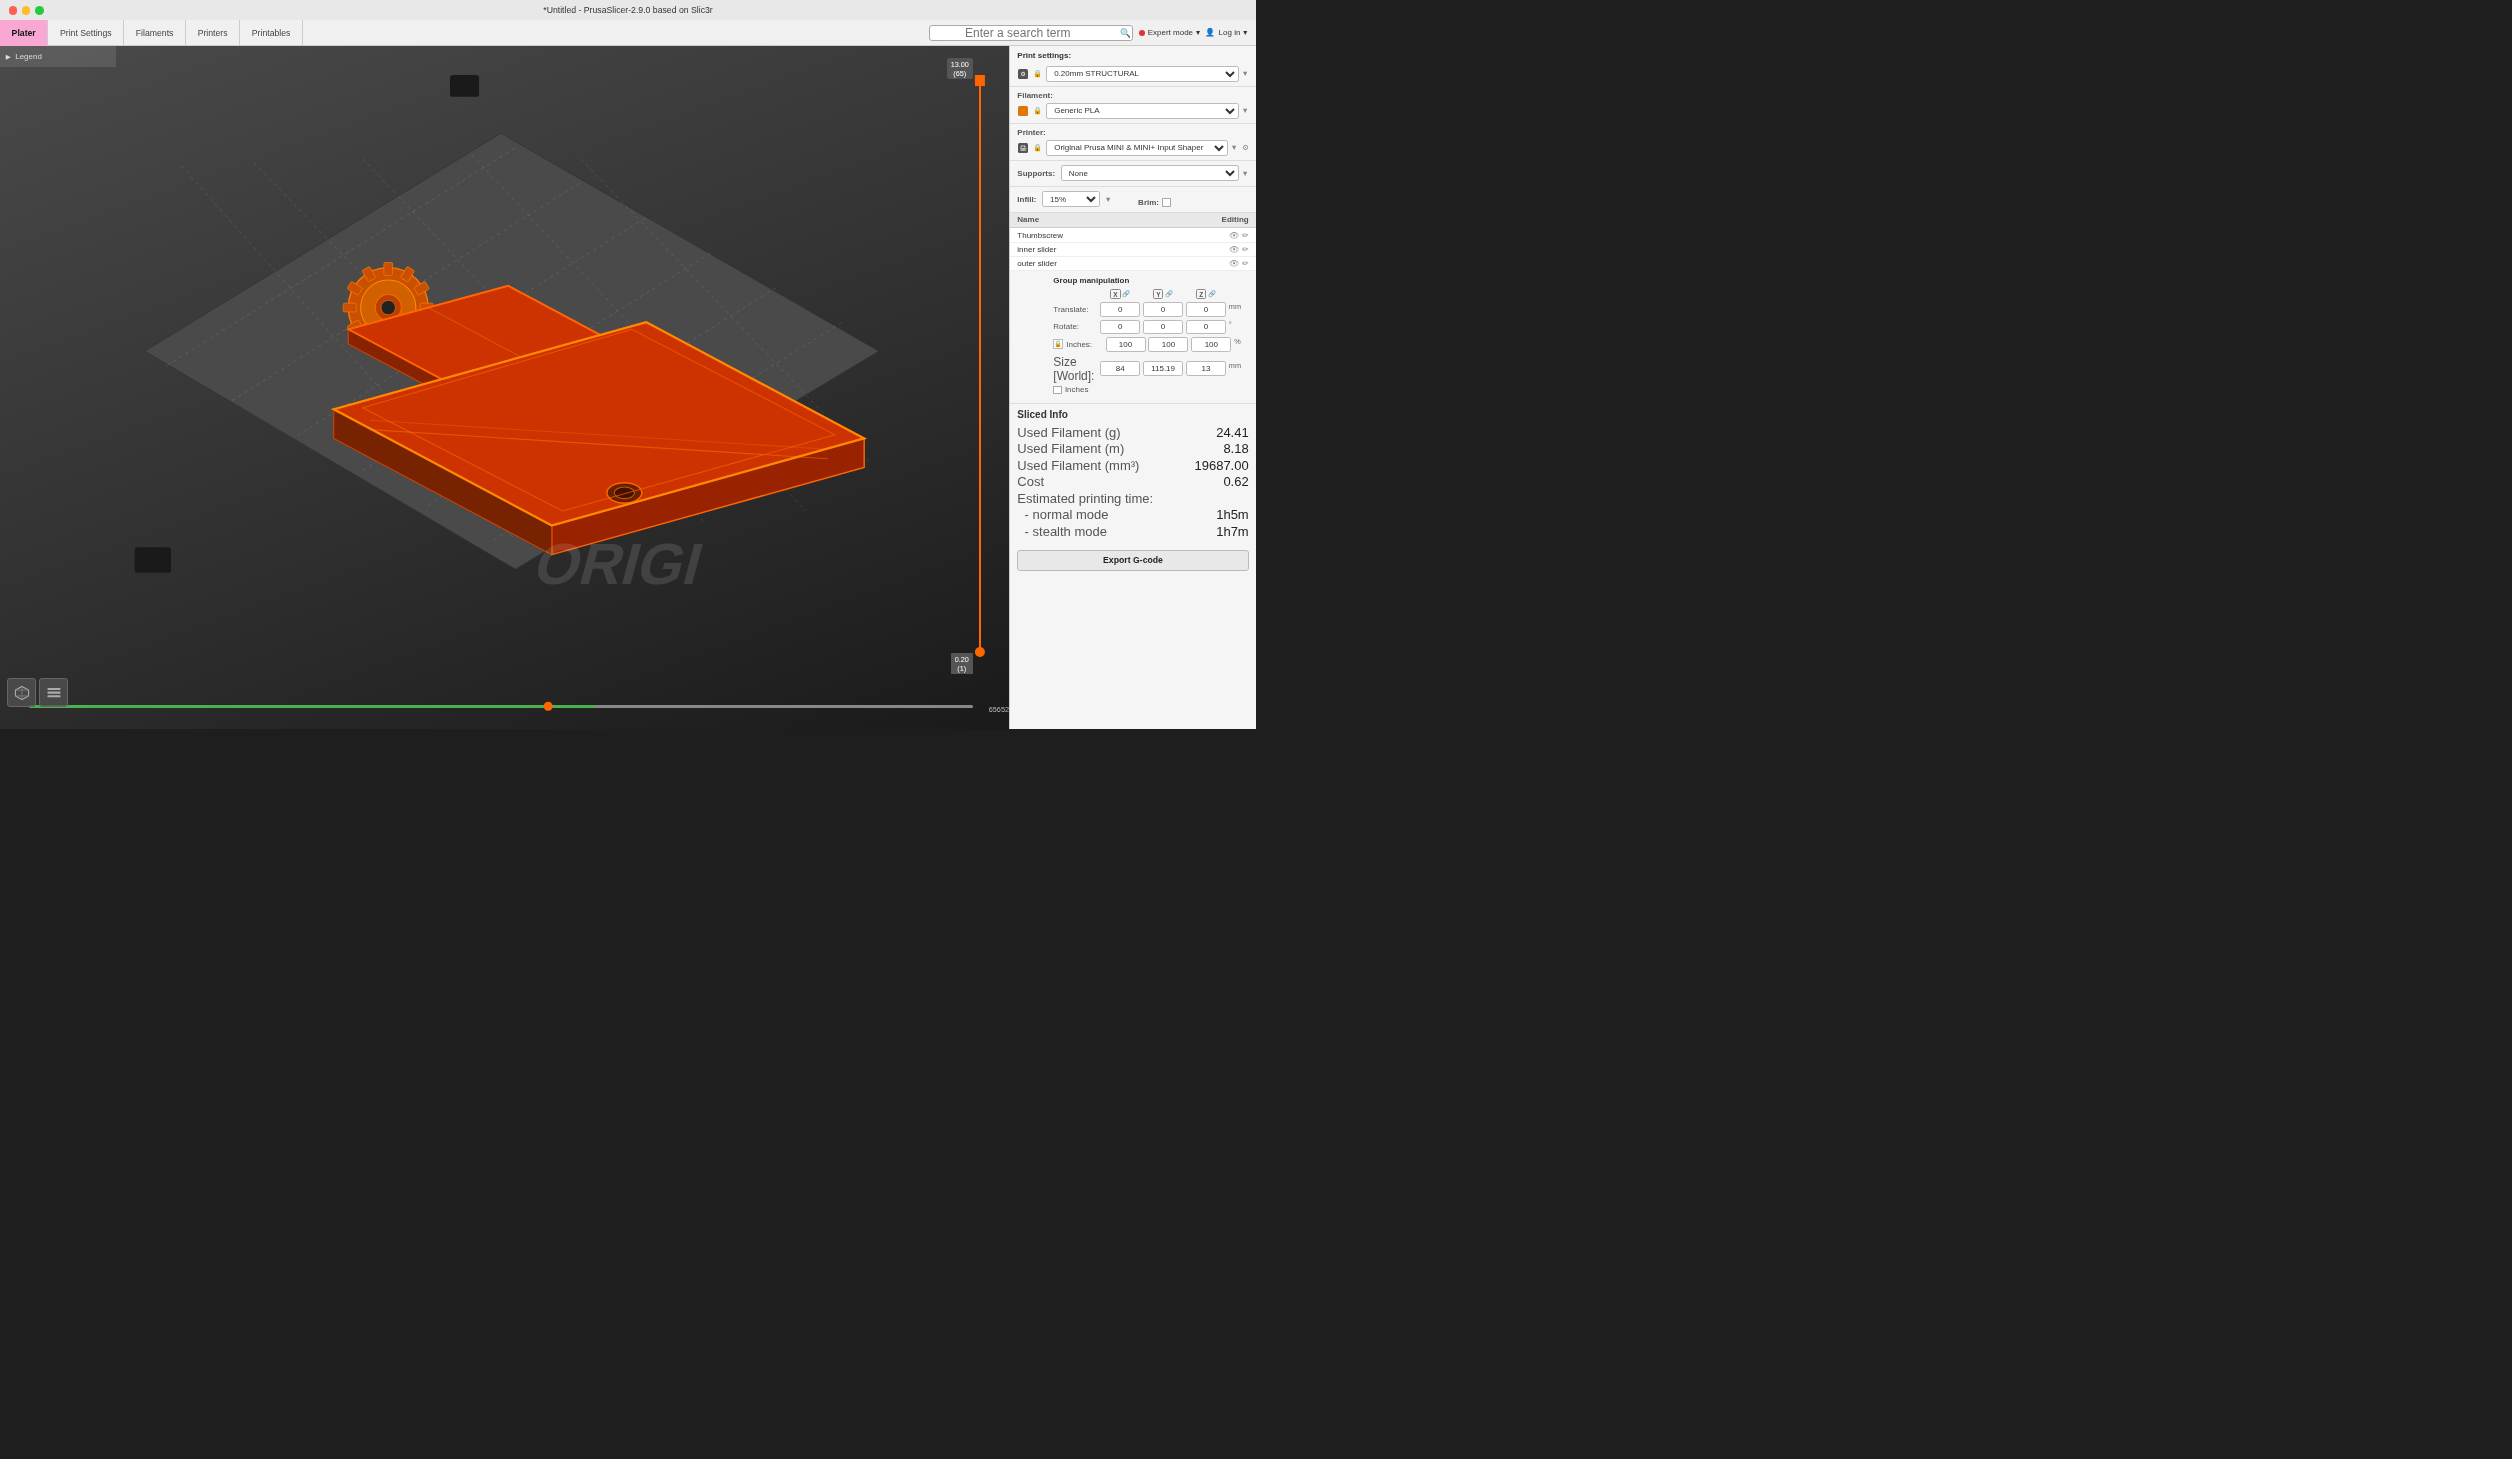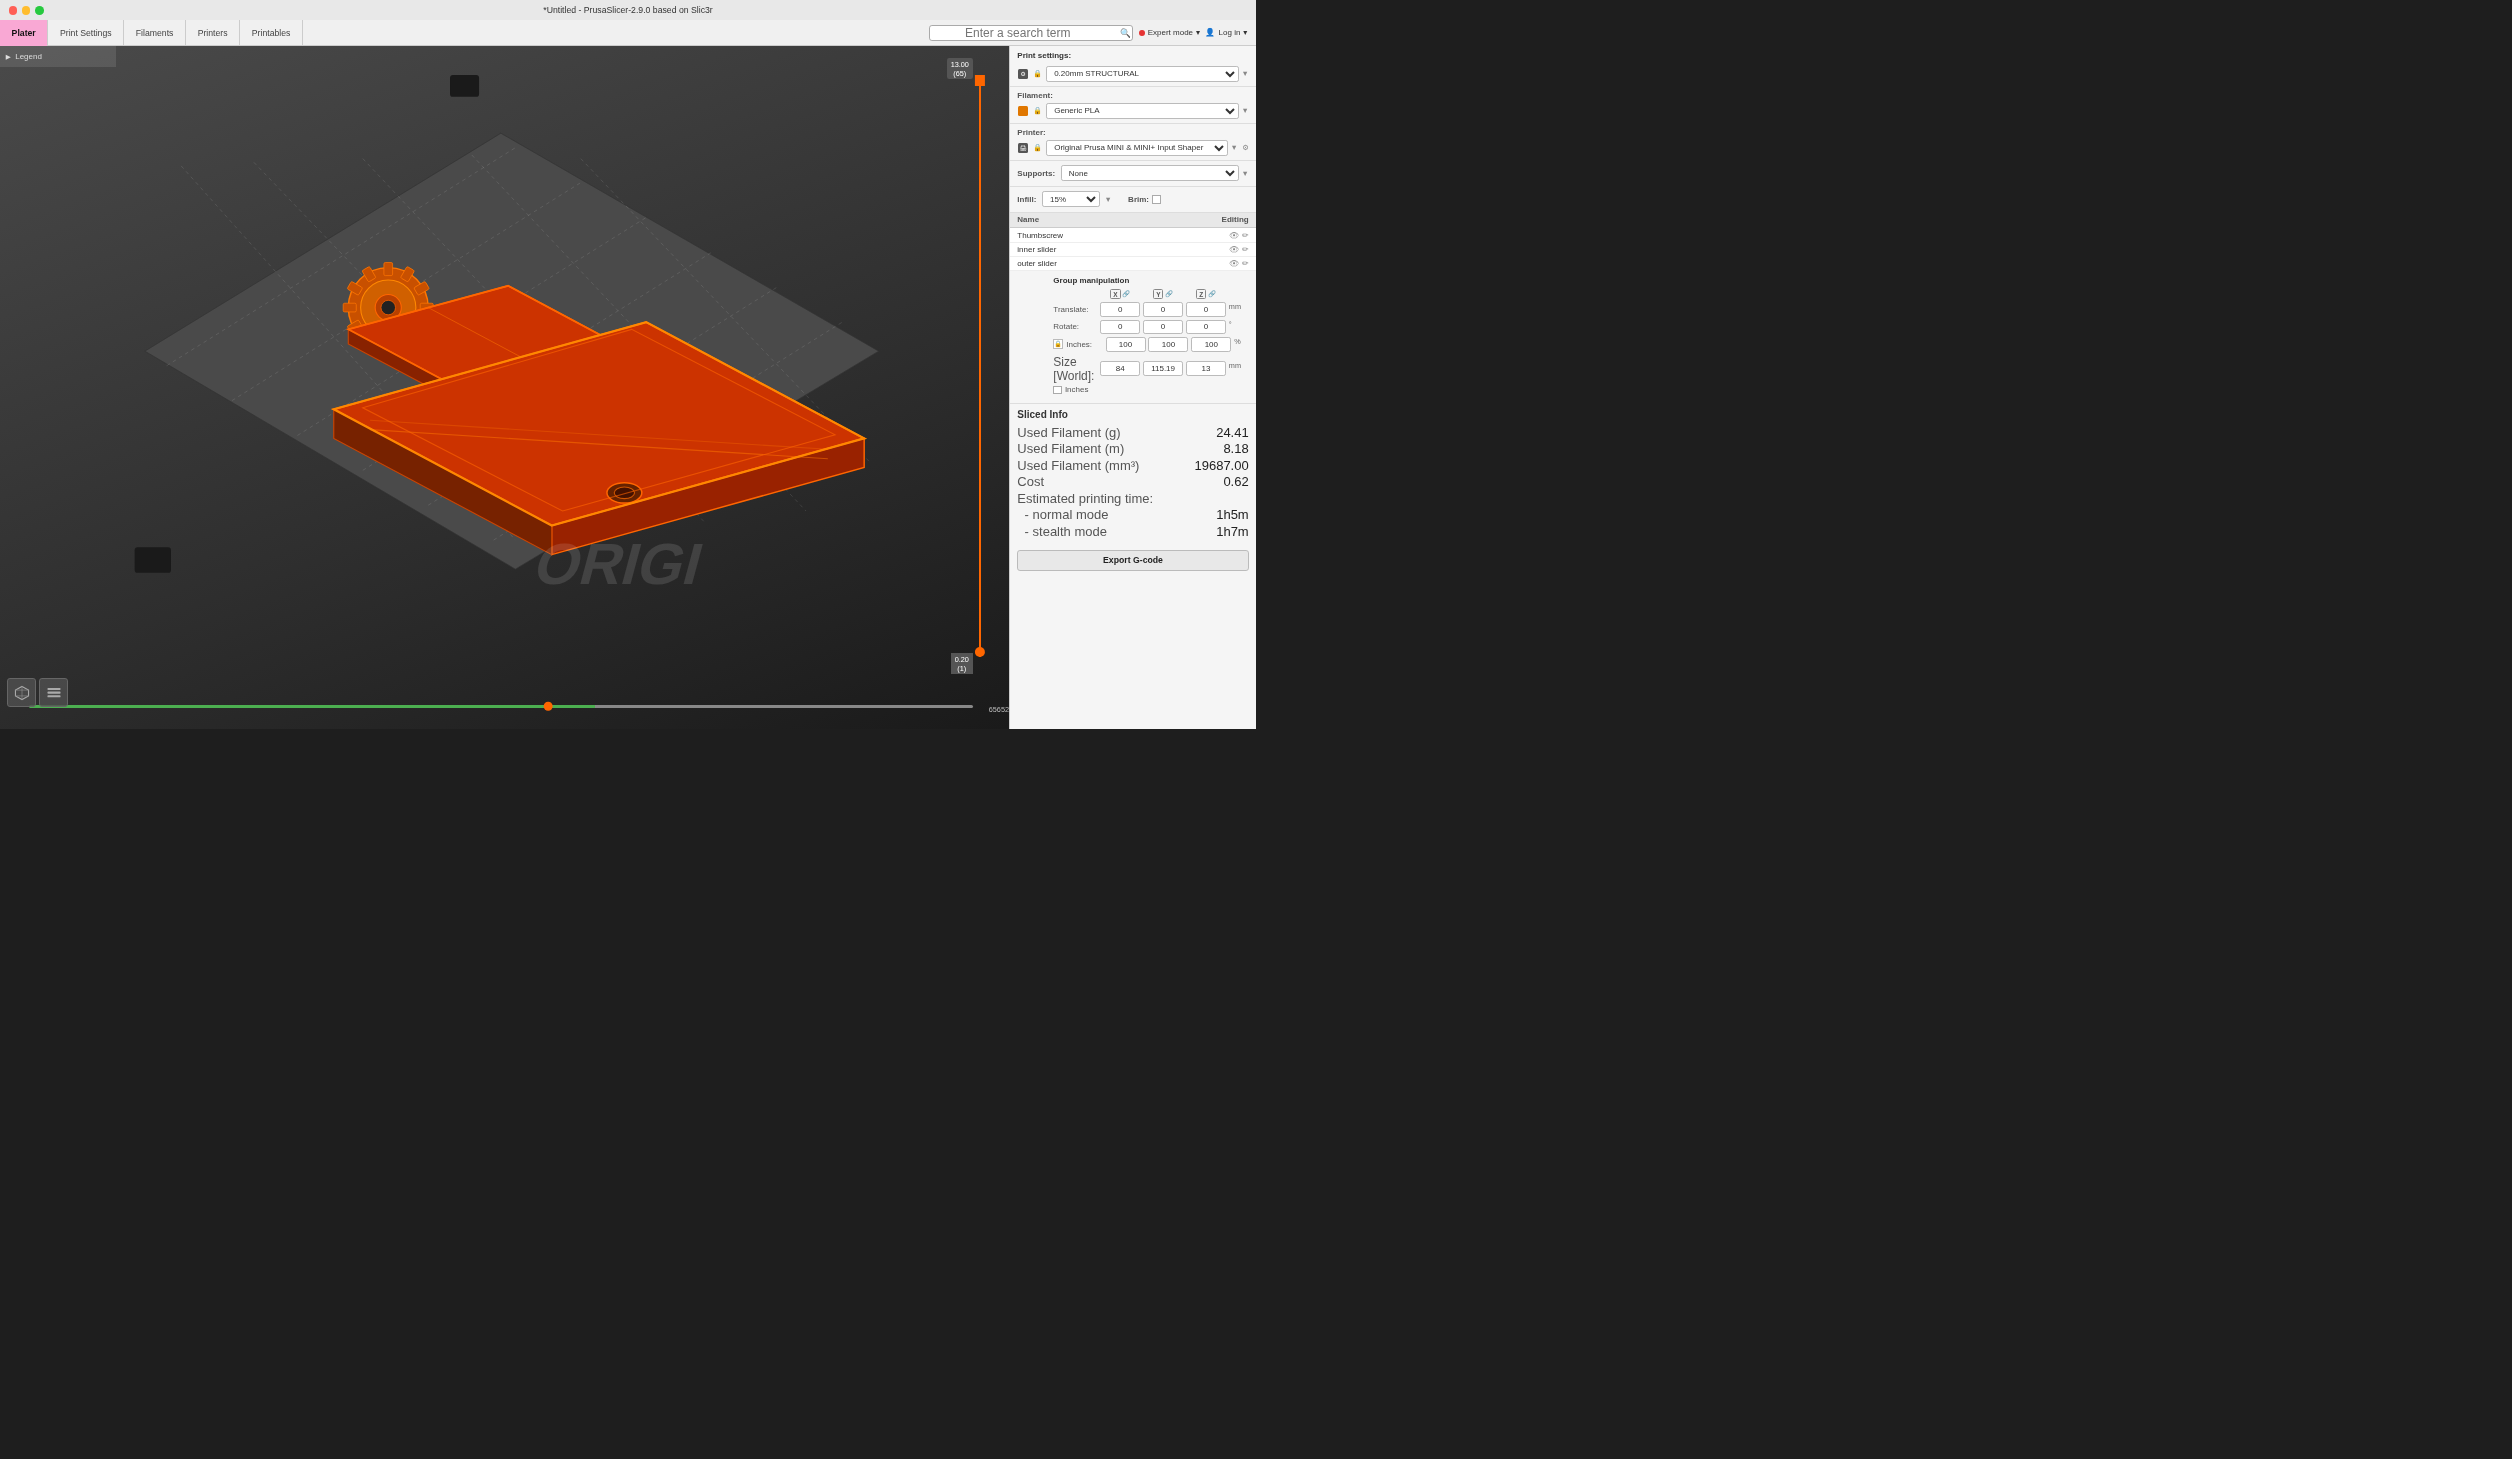--- a/index.html
+++ b/index.html
@@ -771,21 +771,21 @@
       <div class="rp-infill-row">
         <span class="rp-label" style="margin-bottom:0;margin-right:2.9px;">Supports:</span>
         <select class="rp-select" style="width:auto;flex:1;">
           <option>None</option>
         </select>
         <span style="color:#888;font-size:7.3px;">▼</span>
       </div>
     </div>
 
     <div class="rp-section">
-      <div style="display:flex; align-items:center; gap:9px;">
+      <div style="display:flex; align-items:flex-end; gap:19px;">
         <div class="rp-infill-row">
           <span class="rp-label" style="margin-bottom:0;margin-right:2.9px;">Infill:</span>
           <select class="rp-infill-select">
             <option>15%</option>
           </select>
           <span style="color:#888;font-size:7.3px;margin-left:1.5px;">▼</span>
         </div>
         <div class="rp-brim-row">
           <span style="font-size:8px;color:#555;font-weight:600;">Brim:</span>
           <div class="cb-small"></div>

